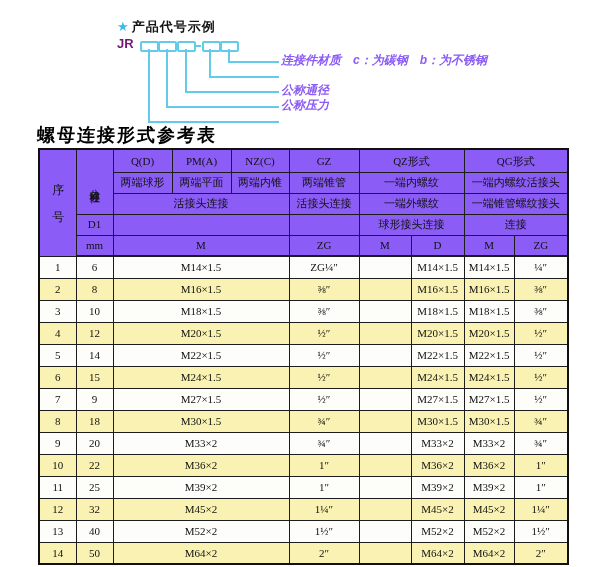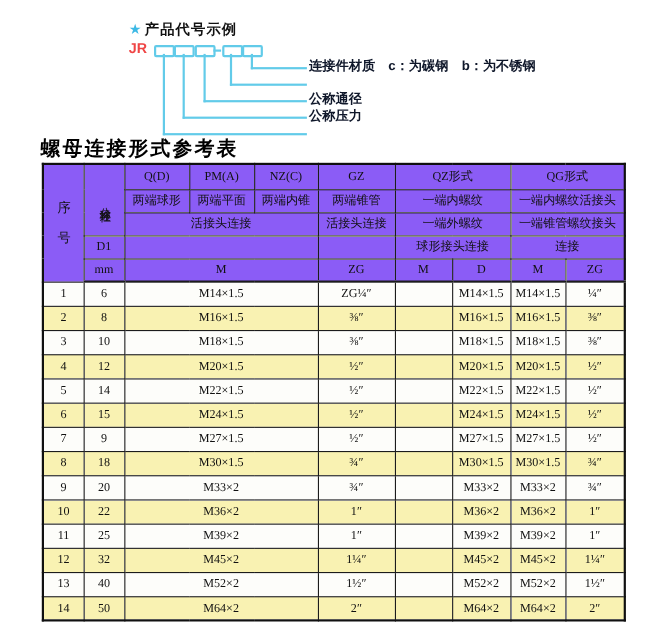--- a/index.html
+++ b/index.html
@@ -13,38 +13,38 @@
   .diagram{position:absolute;left:0;top:0;width:480px;height:148px;}
   .diag-heading{
     position:absolute;left:117px;top:18px;
     font-family:"Liberation Sans","DejaVu Sans",sans-serif;
     font-weight:bold;font-size:13px;letter-spacing:1px;
   }
   .diag-heading .star{color:#3db9e5;margin-right:2px;}
   .code-prefix{
     position:absolute;left:117px;top:36px;
     font-family:"Liberation Sans","DejaVu Sans",sans-serif;
-    font-weight:bold;font-size:13px;color:#ef4444;
+    font-weight:bold;font-size:13px;color:#701a75;
   }
   .code-box{
     position:absolute;top:41px;width:15px;height:7px;
     border:2px solid #62cbe9;background:#fff;border-radius:2px;
   }
   .code-dash{
     position:absolute;top:45px;left:194px;width:7px;height:0;
     border-top:2px solid #62cbe9;
   }
   .connector{
     position:absolute;
     border-left:2px solid #62cbe9;border-bottom:2px solid #62cbe9;
   }
   .diag-label{
     position:absolute;left:281px;height:15px;line-height:15px;
     font-family:"Liberation Sans","DejaVu Sans",sans-serif;
-    font-weight:bold;font-size:12px;color:#0f172a;white-space:nowrap;
+    font-weight:bold;font-size:12px;color:#8b5cf6;white-space:nowrap;font-style:italic;
   }
   
   .table-title{
     position:absolute;left:37px;top:123px;
     font-family:"Liberation Serif","DejaVu Serif",serif;
     font-weight:bold;font-size:18px;letter-spacing:2px;color:#000;
     transform:skewX(-3deg);
   }
   
   table.ref{

